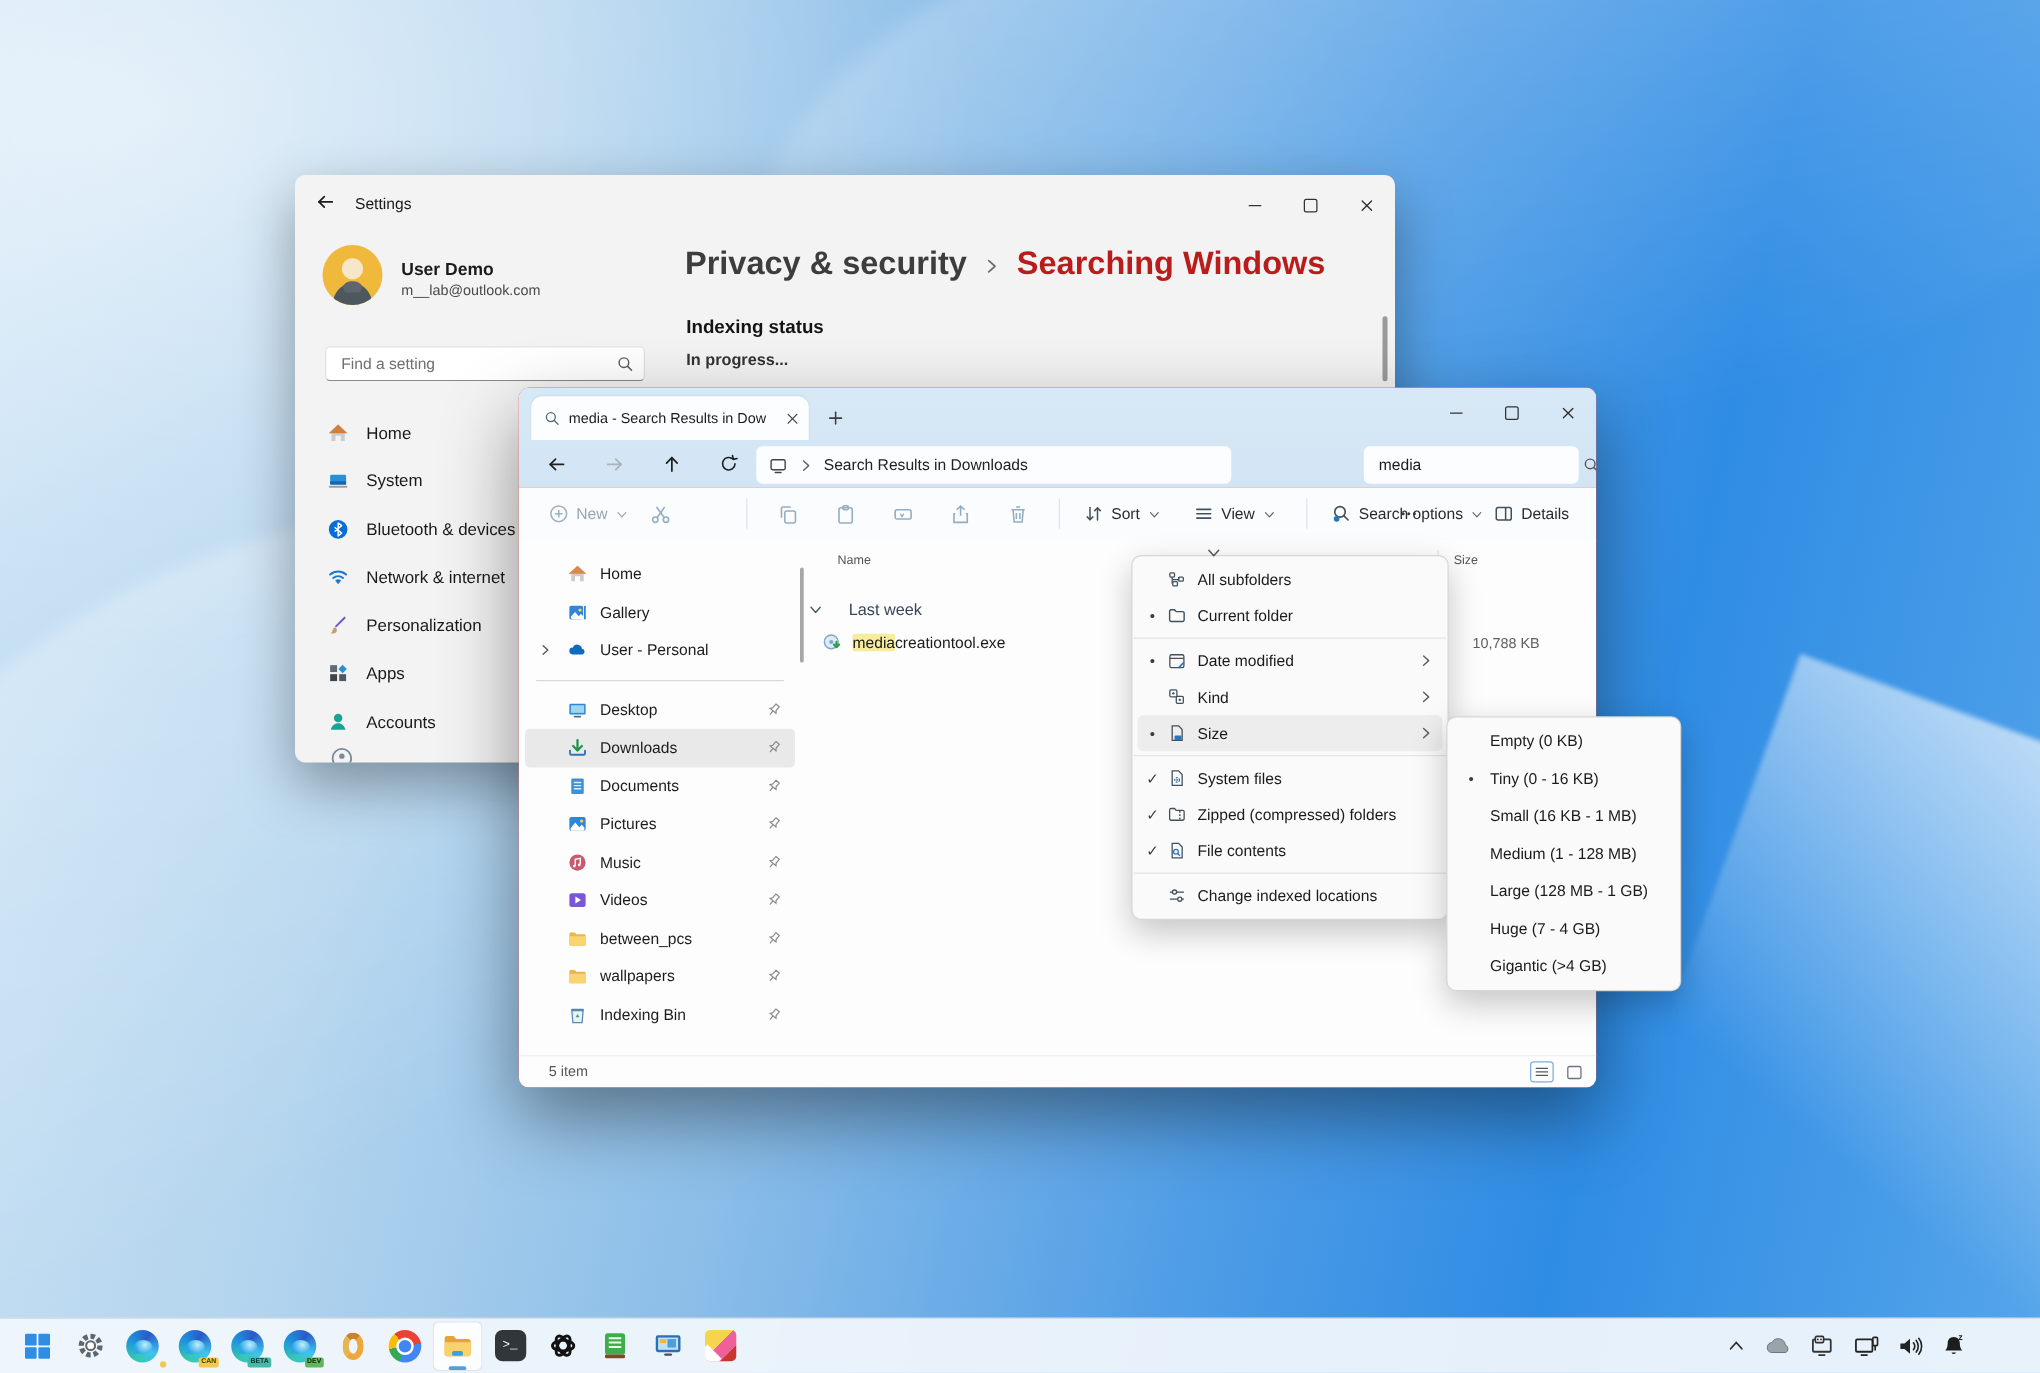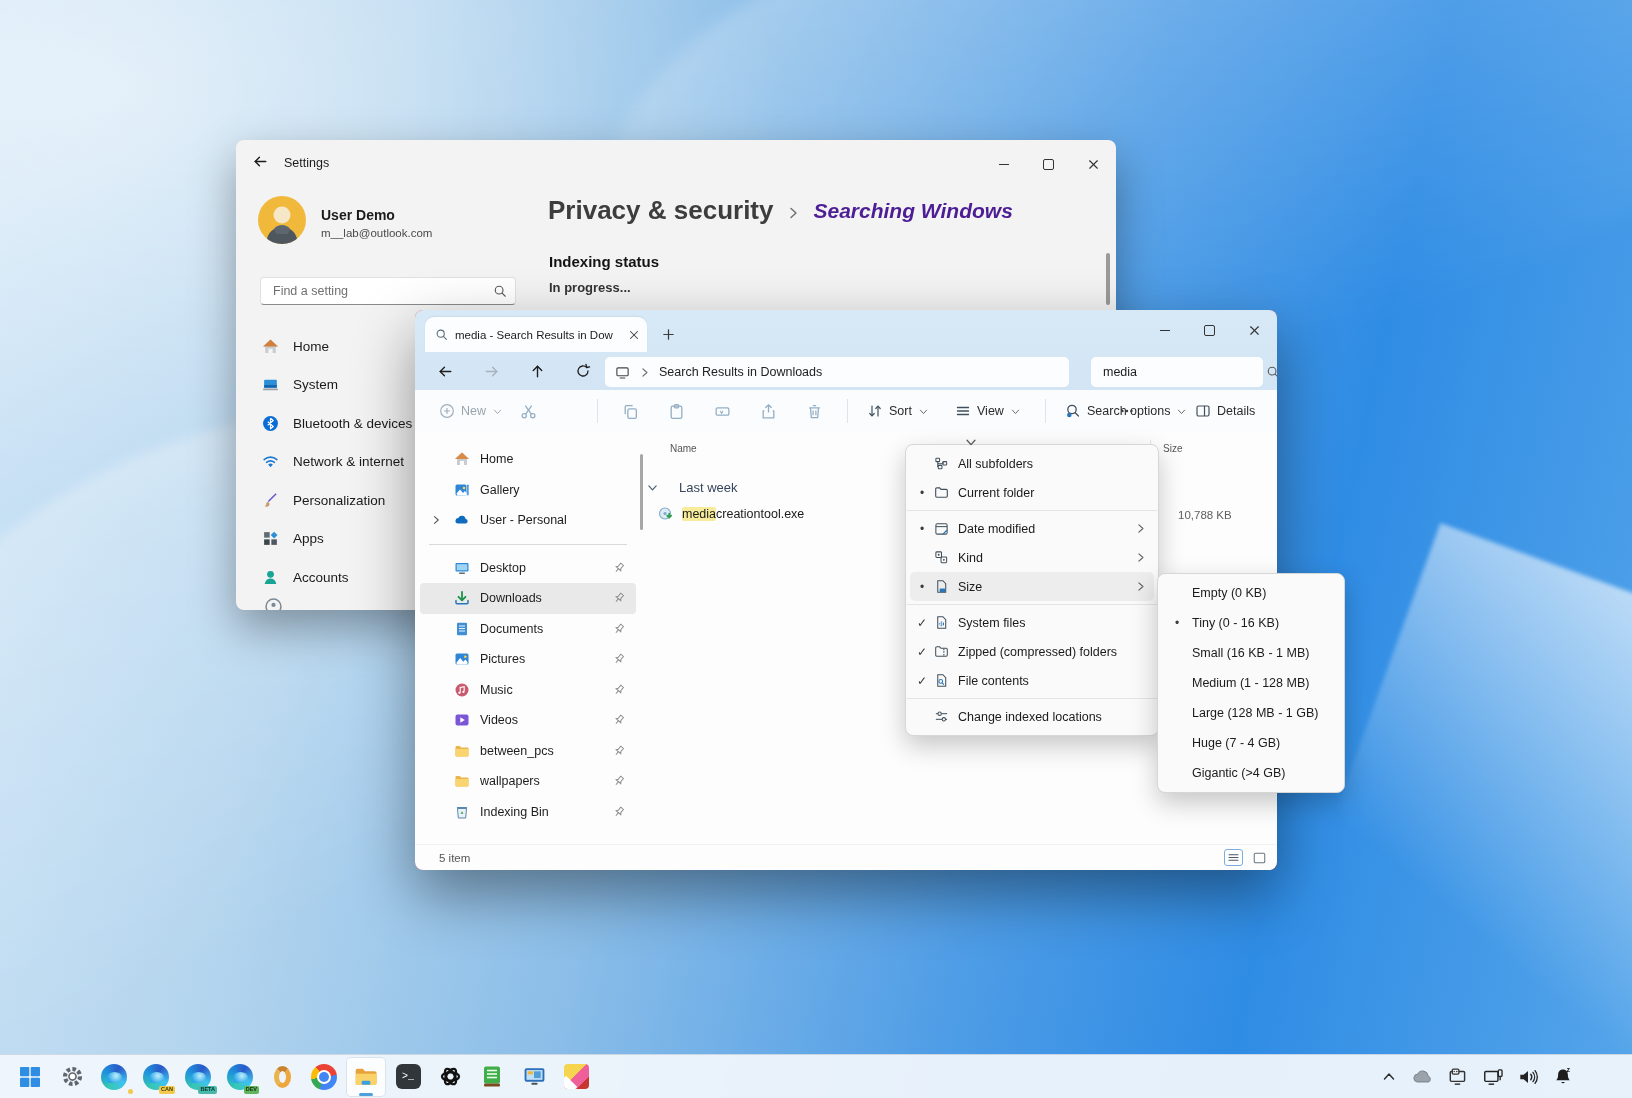--- a/index.html
+++ b/index.html
@@ -32,35 +32,35 @@
   .s-name{left:85px;top:67px;font-size:14px;font-weight:700;}
   .s-email{left:85px;top:87px;font-size:11.5px;color:#4a4a4a;}
   .s-search{left:24px;top:137px;width:256px;height:28px;background:#fff;border:1px solid #e0e0e0;
     border-bottom-color:#8a8a8a;border-radius:4px;display:flex;align-items:center;padding:0 8px 0 10px;box-sizing:border-box;}
   .s-search input{border:none;outline:none;flex:1;font-size:12.5px;font-family:inherit;color:#1b1b1b;background:transparent;}
   .s-search input::placeholder{color:#707070;}
   .s-nav{left:12px;top:187px;width:285px;}
   .s-nav-item{height:38.5px;display:flex;align-items:center;gap:14px;padding-left:14px;font-size:13.5px;color:#1a1a1a;border-radius:5px;}
   .s-bread{left:312px;top:55px;display:flex;align-items:center;gap:12px;white-space:nowrap;}
   .s-bread .parent{font-size:26px;font-weight:600;color:#3d3d3d;}
-  .s-bread .current{font-size:21px;font-weight:700;color:#4c1d95;font-style:italic;}
+  .s-bread .current{font-size:26px;font-weight:700;color:#b91c1c;}
   .s-h2{left:313px;top:113px;font-size:15px;font-weight:700;color:#141414;}
   .s-status{left:313px;top:140px;font-size:13px;color:#333;font-weight:bold;}
   .s-scroll{right:6px;top:113px;width:4px;height:52px;background:#9a9a9a;border-radius:2px;}
   
   #explorer-window{left:415px;top:310px;width:862px;height:560px;background:#ef4444;
     box-shadow:0 24px 60px rgba(0,0,0,.42);z-index:2;}
   .e-header{position:absolute;left:0;top:0;right:0;height:80px;background:linear-gradient(#d7e8f6,#d3e5f4);}
   .e-tab{left:10px;top:7px;width:222px;height:35px;background:#fbfdff;border-radius:9px 9px 0 0;
     display:flex;align-items:center;gap:7px;padding:0 6px 0 10px;box-sizing:border-box;box-shadow:0 -1px 2px rgba(0,0,0,.05);}
   .e-tab-label{flex:1;font-size:11.5px;color:#1b1b1b;white-space:nowrap;overflow:hidden;}
   .e-win-controls{right:0;top:0;display:flex;}
   .e-navbtns{left:14px;top:46px;display:flex;gap:14px;align-items:center;height:30px;}
   .e-navbtn{width:32px;height:28px;display:flex;align-items:center;justify-content:center;border-radius:5px;}
-  .e-addr{left:190px;top:47px;width:464px;height:30px;background:rgba(255,255,255,.92);border-radius:5px;
+  .e-addr{left:190px;top:47px;width:380px;height:30px;background:rgba(255,255,255,.92);border-radius:5px;
     display:flex;align-items:center;gap:8px;padding:0 10px;box-sizing:border-box;}
   .e-addr-text{font-size:12.5px;color:#222;}
   .e-search{left:676px;top:47px;width:172px;height:30px;background:rgba(255,255,255,.92);border-radius:5px;
     display:flex;align-items:center;padding:0 8px 0 10px;box-sizing:border-box;}
   .e-search input{border:none;outline:none;flex:1;font-size:12.5px;font-family:inherit;color:#1b1b1b;background:transparent;}
   .e-toolbar{position:absolute;left:0;top:80px;right:0;height:42px;background:#fafcfe;border-bottom:1px solid #e7ebef;}
   .tbtn{position:absolute;top:0;height:42px;display:flex;align-items:center;gap:6px;font-size:12.5px;color:#2b2b2b;}
   .tsep{position:absolute;top:9px;width:1px;height:24px;background:#dfe4e9;}
   .ticon{width:36px;height:34px;display:flex;align-items:center;justify-content:center;border-radius:5px;position:absolute;top:4px;}
   .e-body{position:absolute;left:0;top:122px;right:0;bottom:25px;background:#fdfdfe;}

